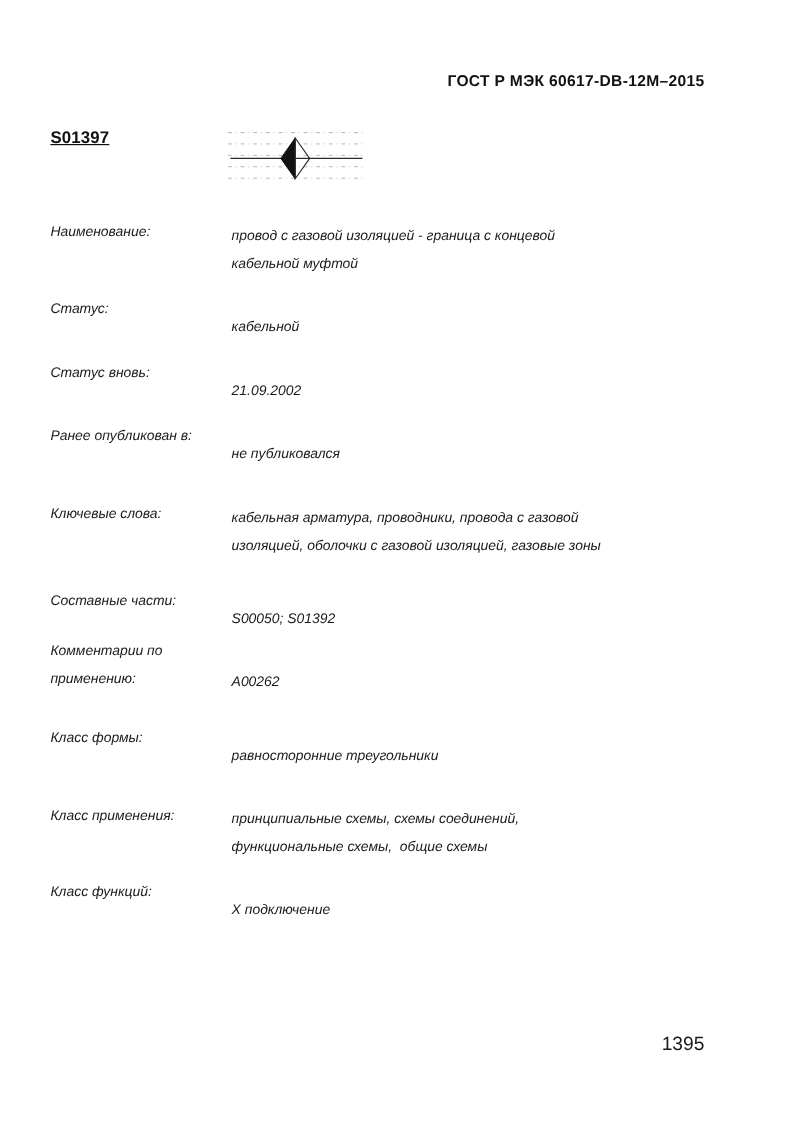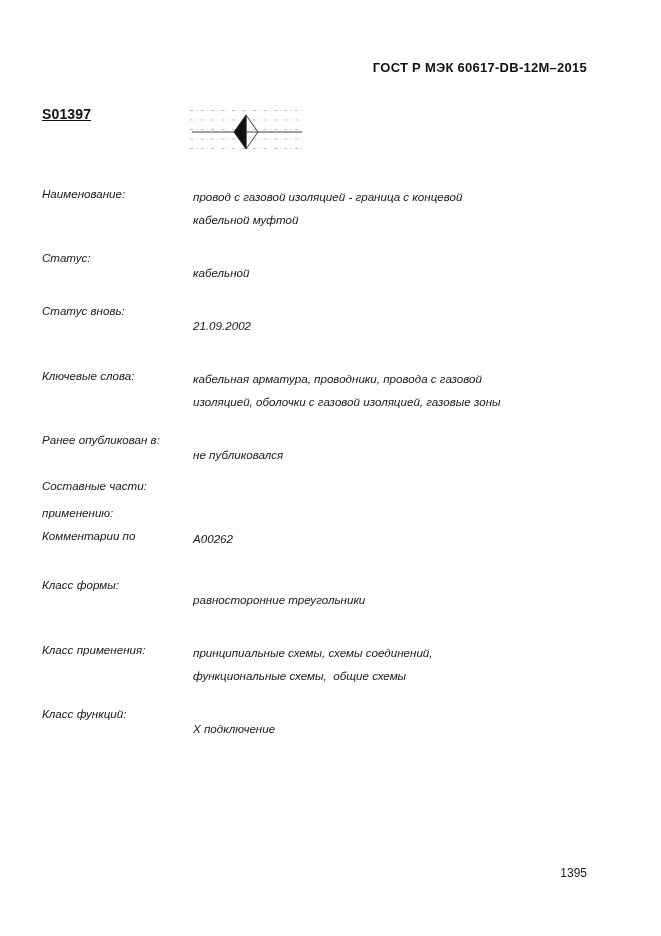--- a/index.html
+++ b/index.html
@@ -84,21 +84,21 @@
     margin-top: 30px;
   }
   .prop-value .line { display: block; white-space: pre; }
   .prop-label .line { display: block; white-space: pre; }
 
   
   .page-number {
     position: absolute;
     right: 74px;
     bottom: 56px;
-    font-size: 12px;
+    font-size: 16px;
     color: #1a1a1a;
   }
 </style>
 </head>
 <body>
 
 <div class="page">
 
   <div class="doc-header">ГОСТ Р МЭК 60617-DB-12M–2015</div>
 
@@ -144,47 +144,50 @@
       <div class="prop-label">
         <span class="line">Статус вновь:</span>
       </div>
       <div class="prop-value">
         <span class="line">21.09.2002</span>
       </div>
     </div>
 
     <div class="prop-row">
       <div class="prop-label">
+        <span class="line">Ранее опубликован в:</span>
+      </div>
+      <div class="prop-value">
+        <span class="line">не публиковался</span>
+      </div>
+    </div>
+
+    <div class="prop-row">
+      <div class="prop-label">
         <span class="line">Ключевые слова:</span>
       </div>
       <div class="prop-value">
         <span class="line">кабельная арматура, проводники, провода с газовой</span>
         <span class="line">изоляцией, оболочки с газовой изоляцией, газовые зоны</span>
       </div>
     </div>
 
-    <div class="prop-row">
-      <div class="prop-label">
-        <span class="line">Ранее опубликован в:</span>
-      </div>
-      <div class="prop-value">
-        <span class="line">не публиковался</span>
-      </div>
-    </div>
-
     <div class="prop-row gap-before">
       <div class="prop-label">
         <span class="line">Составные части:</span>
       </div>
-    </div>
-
-    <div class="prop-row">
-      <div class="prop-label">
+      <div class="prop-value">
+        <span class="line">S00050; S01392</span>
+      </div>
+    </div>
+
+    <div class="prop-row">
+      <div class="prop-label">
+        <span class="line">Комментарии по</span>
         <span class="line">применению:</span>
-        <span class="line">Комментарии по</span>
       </div>
       <div class="prop-value">
         <span class="line">A00262</span>
       </div>
     </div>
 
     <div class="prop-row gap-before">
       <div class="prop-label">
         <span class="line">Класс формы:</span>
       </div>

